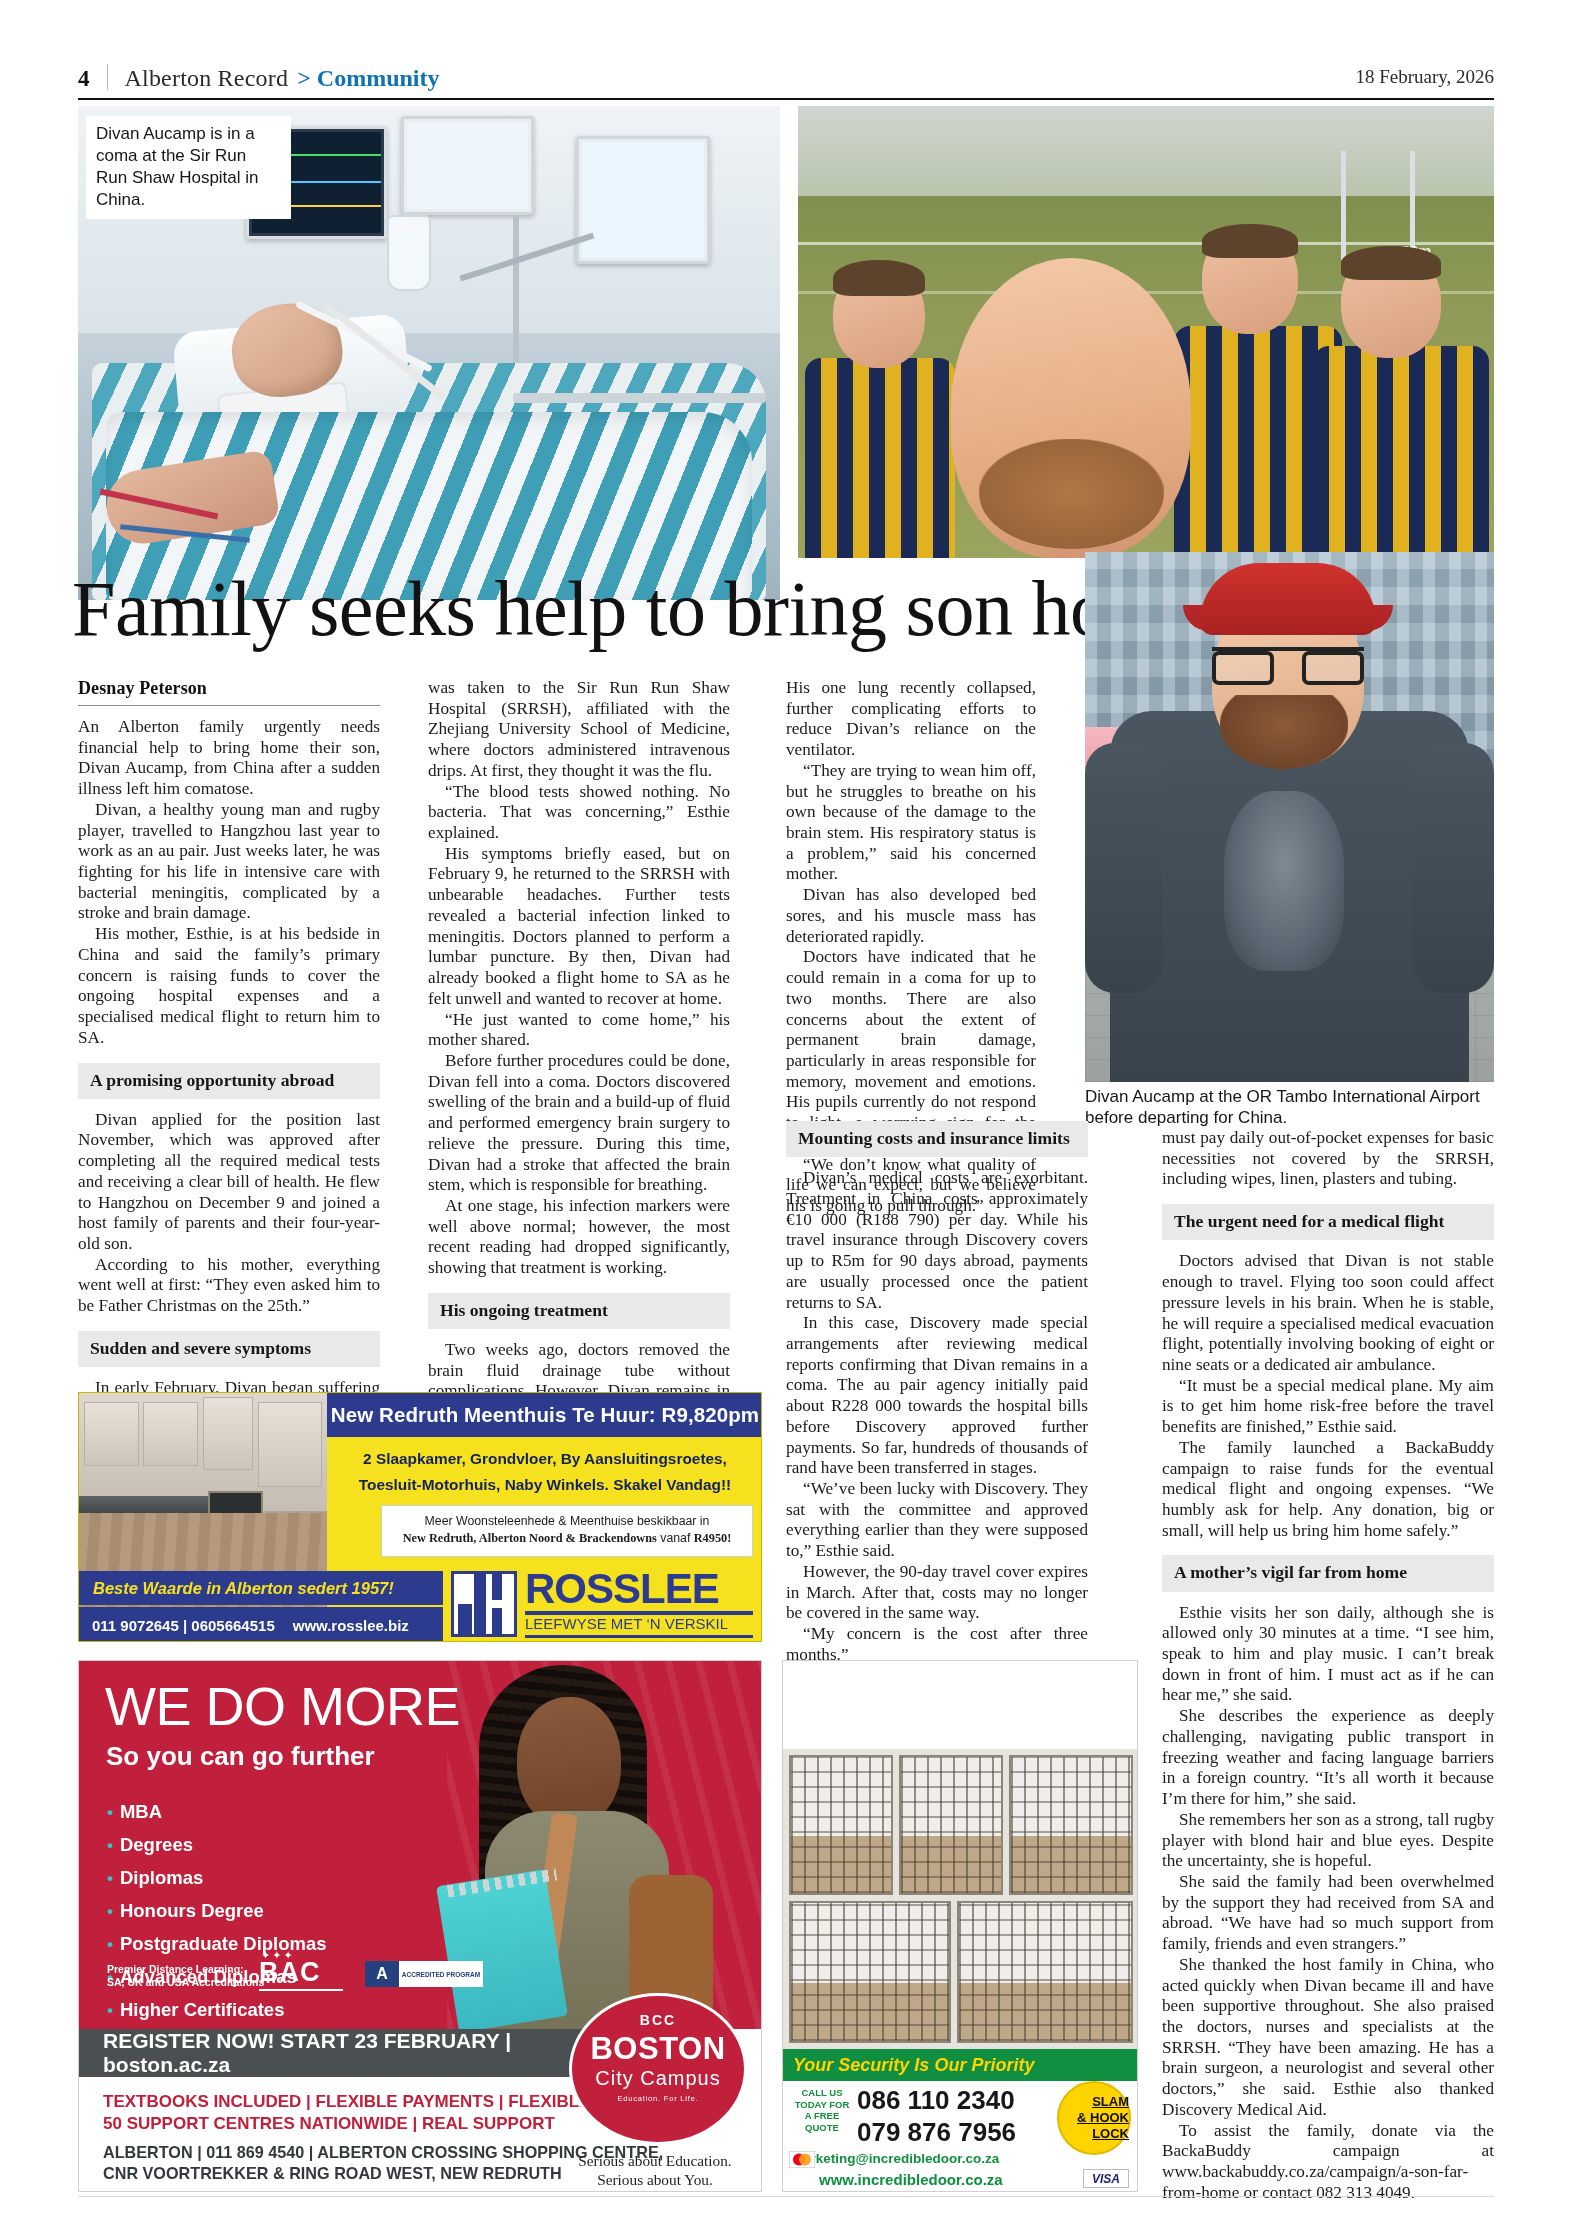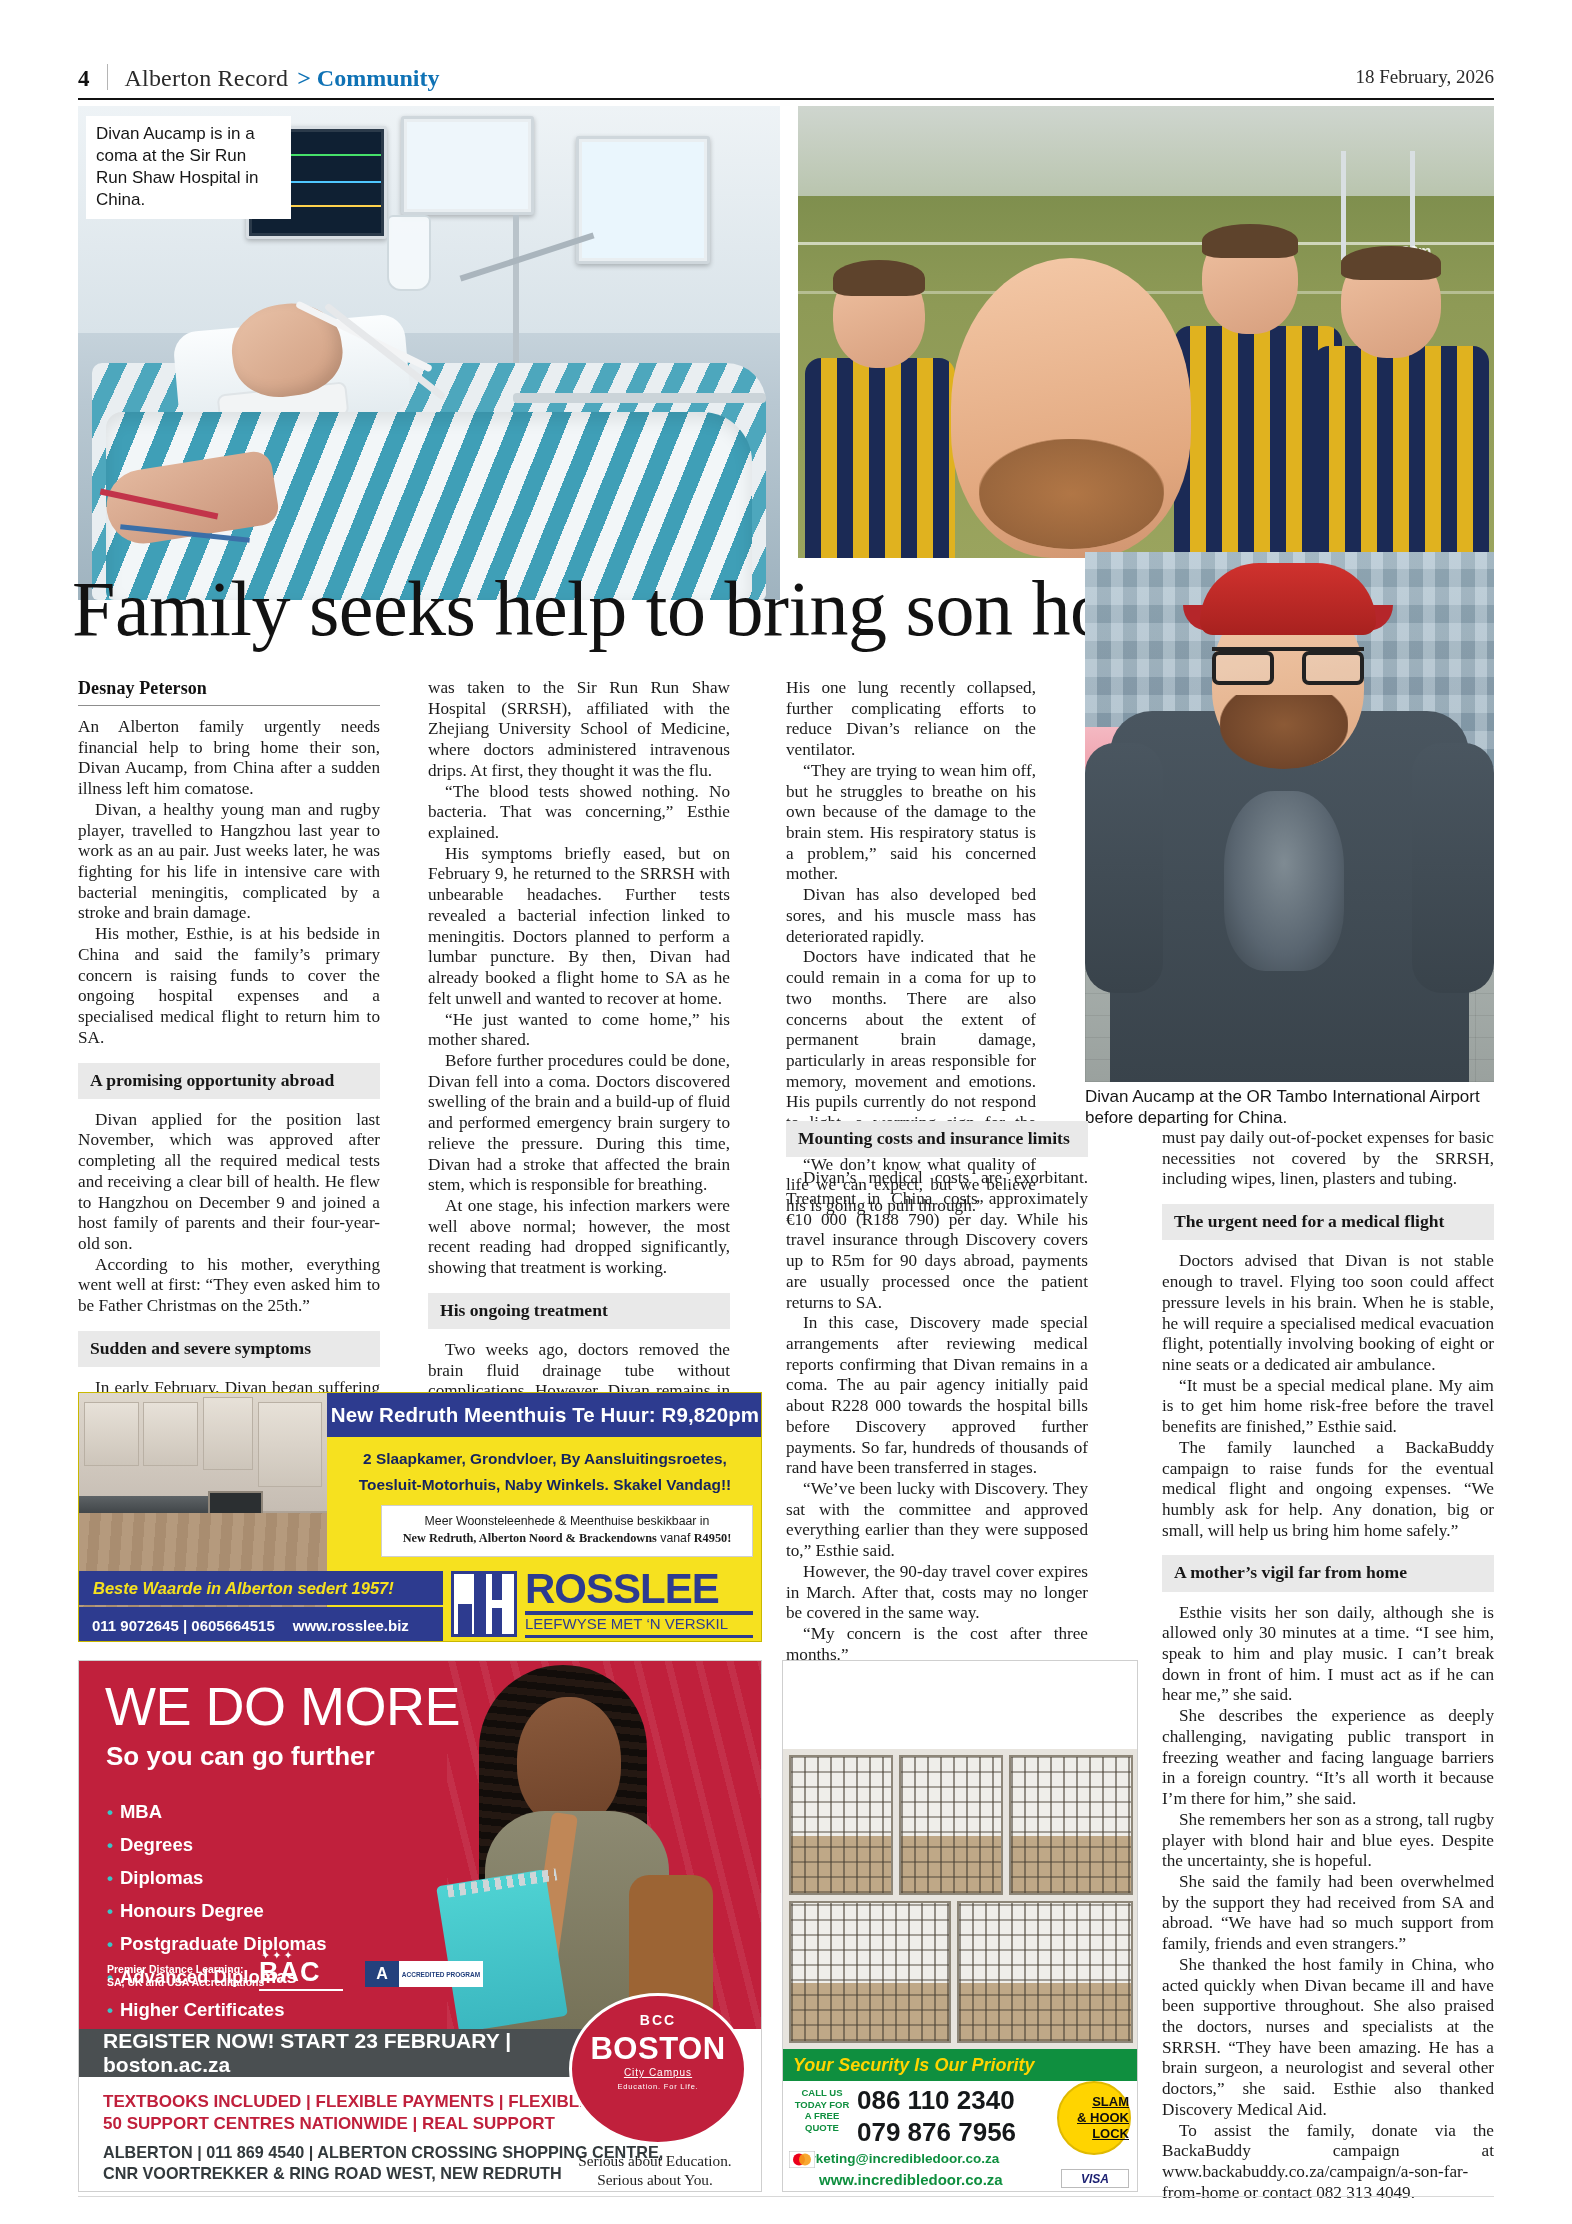--- a/index.html
+++ b/index.html
@@ -323,21 +323,21 @@
   .bo-white { position:absolute; left:0; top:416px; width:100%; height:116px; background:#fff; padding:14px 0 0 24px;}
   .bo-r1 { color:#c0203c; font-weight:bold; font-size:17px; line-height:1.32;}
   .bo-r2 { color:#333a3d; font-weight:bold; font-size:16.2px; line-height:1.32; margin-top:6px;}
   .bo-oval {
     position:absolute; right:14px; top:332px; width:178px; height:152px;
     background:#c0203c; border-radius:50%; color:#fff; text-align:center;
     border:3px solid #fff;
   }
   .bo-oval-bcc { margin-top:16px; font-weight:bold; font-size:14px; letter-spacing:2px;}
   .bo-oval-name { font-weight:bold; font-size:31px; letter-spacing:.5px; margin-top:3px;}
-  .bo-oval-sub { font-size:10px; letter-spacing:1px;text-decoration:underline;}
+  .bo-oval-sub { font-size:20px; letter-spacing:1px;}
   .bo-oval-tiny { font-size:7.5px; letter-spacing:.8px; margin-top:4px;}
   .bo-serious { position:absolute; right:16px; top:490px; width:180px; text-align:center;
     font-family:"Liberation Serif",serif; font-size:15.3px; color:#1e1e1e; line-height:1.25;}
 
   
   .ad-door {
     position:absolute; left:782px; top:1660px; width:356px; height:532px;
     border:1px solid #cfcfcf; background:#fff; overflow:hidden;
     font-family:"Liberation Sans", sans-serif;
   }
@@ -370,21 +370,21 @@
     color:#0f8f3f; font-weight:bold; font-size:9.5px; line-height:1.22;}
   .id-phone1 { position:absolute; left:74px; top:424px; color:#15181a; font-weight:bold; font-size:26px;}
   .id-phone2 { position:absolute; left:74px; top:456px; color:#15181a; font-weight:bold; font-size:26px;}
   .id-slam { position:absolute; right:6px; top:420px; width:74px; height:74px; background:#ffd400;
     border-radius:50%; color:#0e0e0e; font-weight:bold; font-size:13px; text-align:center;
     display:flex; flex-direction:column; align-items:flex-end; justify-content:center; line-height:1.25;
     border:2px solid #e0b900;text-decoration:underline;}
   .id-mail { position:absolute; left:8px; top:490px; color:#0f8f3f; font-weight:bold; font-size:13.5px;}
   .id-web { position:absolute; left:36px; top:510px; color:#0f8f3f; font-weight:bold; font-size:15px;}
   .id-mc { position:absolute; left:6px; top:490px; width:26px; height:17px; }
-  .id-visa { position:absolute; right:8px; top:508px; width:68px; height:19px; background:#fff;
+  .id-visa { position:absolute; right:8px; top:508px; width:46px; height:19px; background:#fff;
     border:1px solid #bbb; color:#1a1f71; font-weight:bold; font-style:italic; font-size:12px;
     display:flex; align-items:center; justify-content:center;}
 
   .bottom-rule { position:absolute; left:78px; top:2196px; width:1416px; height:1px; background:#d8d8d8;}
 </style>
 </head>
 <body>
 
 <div class="page">
 

